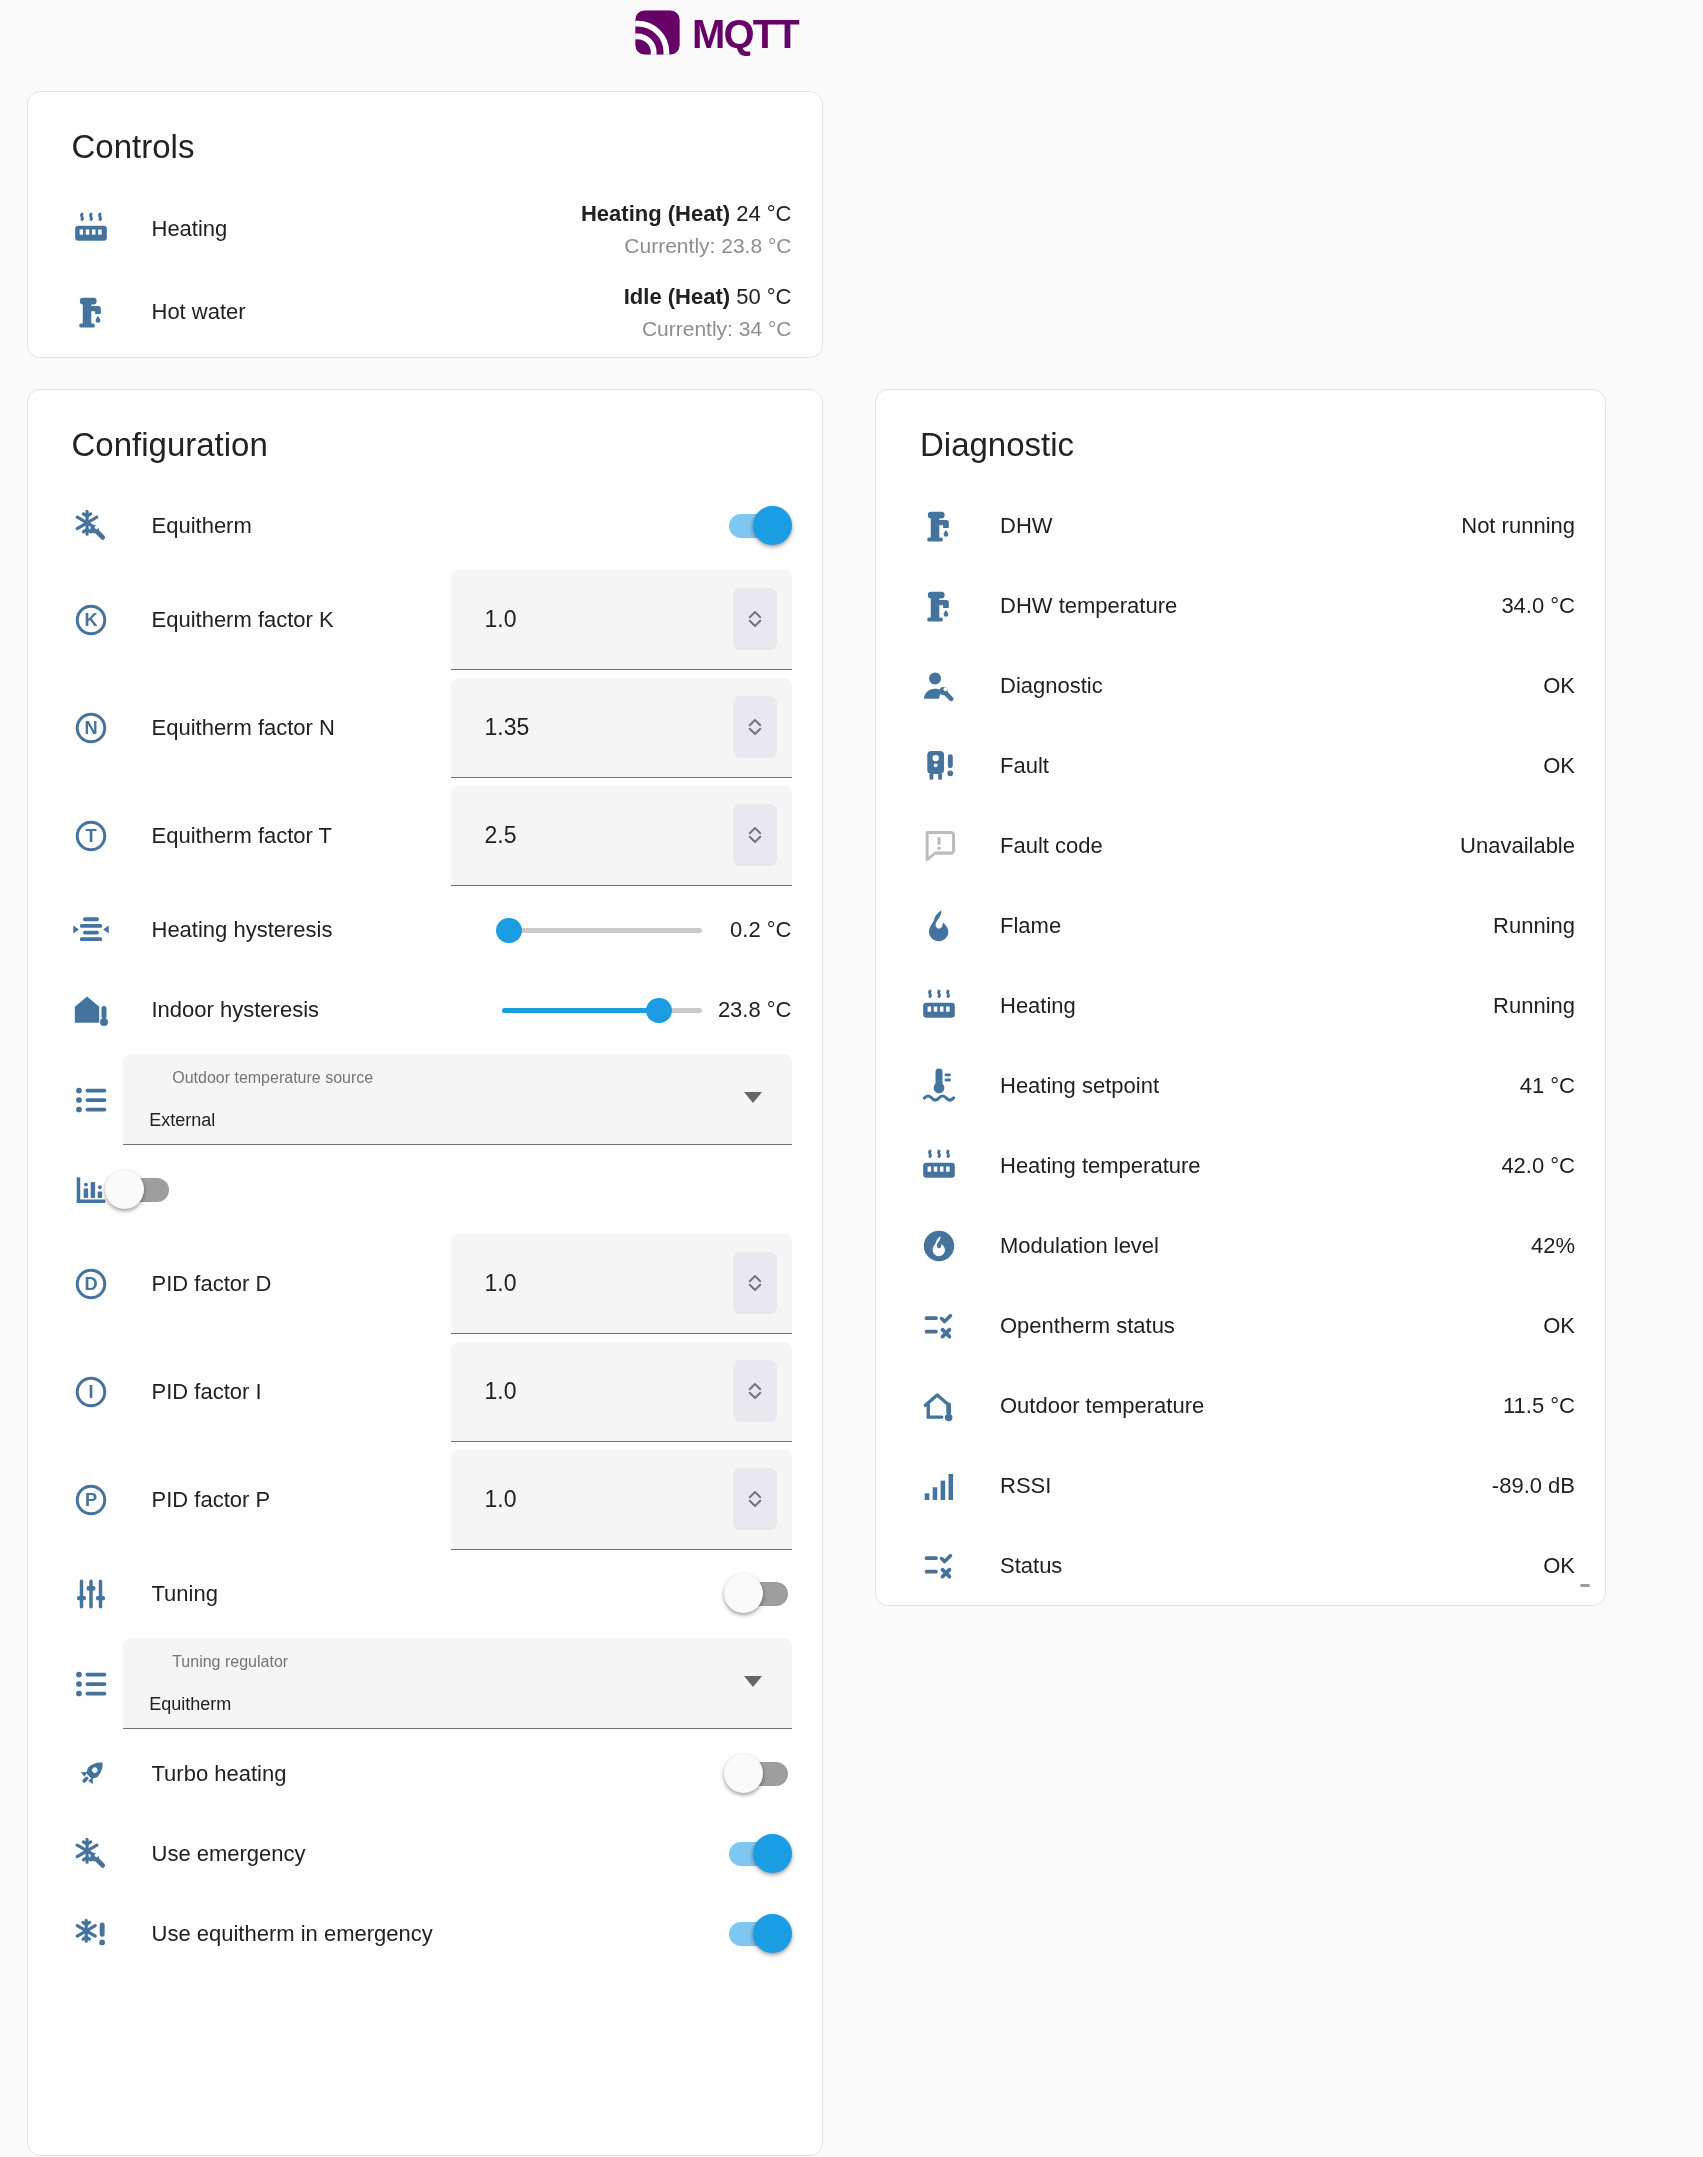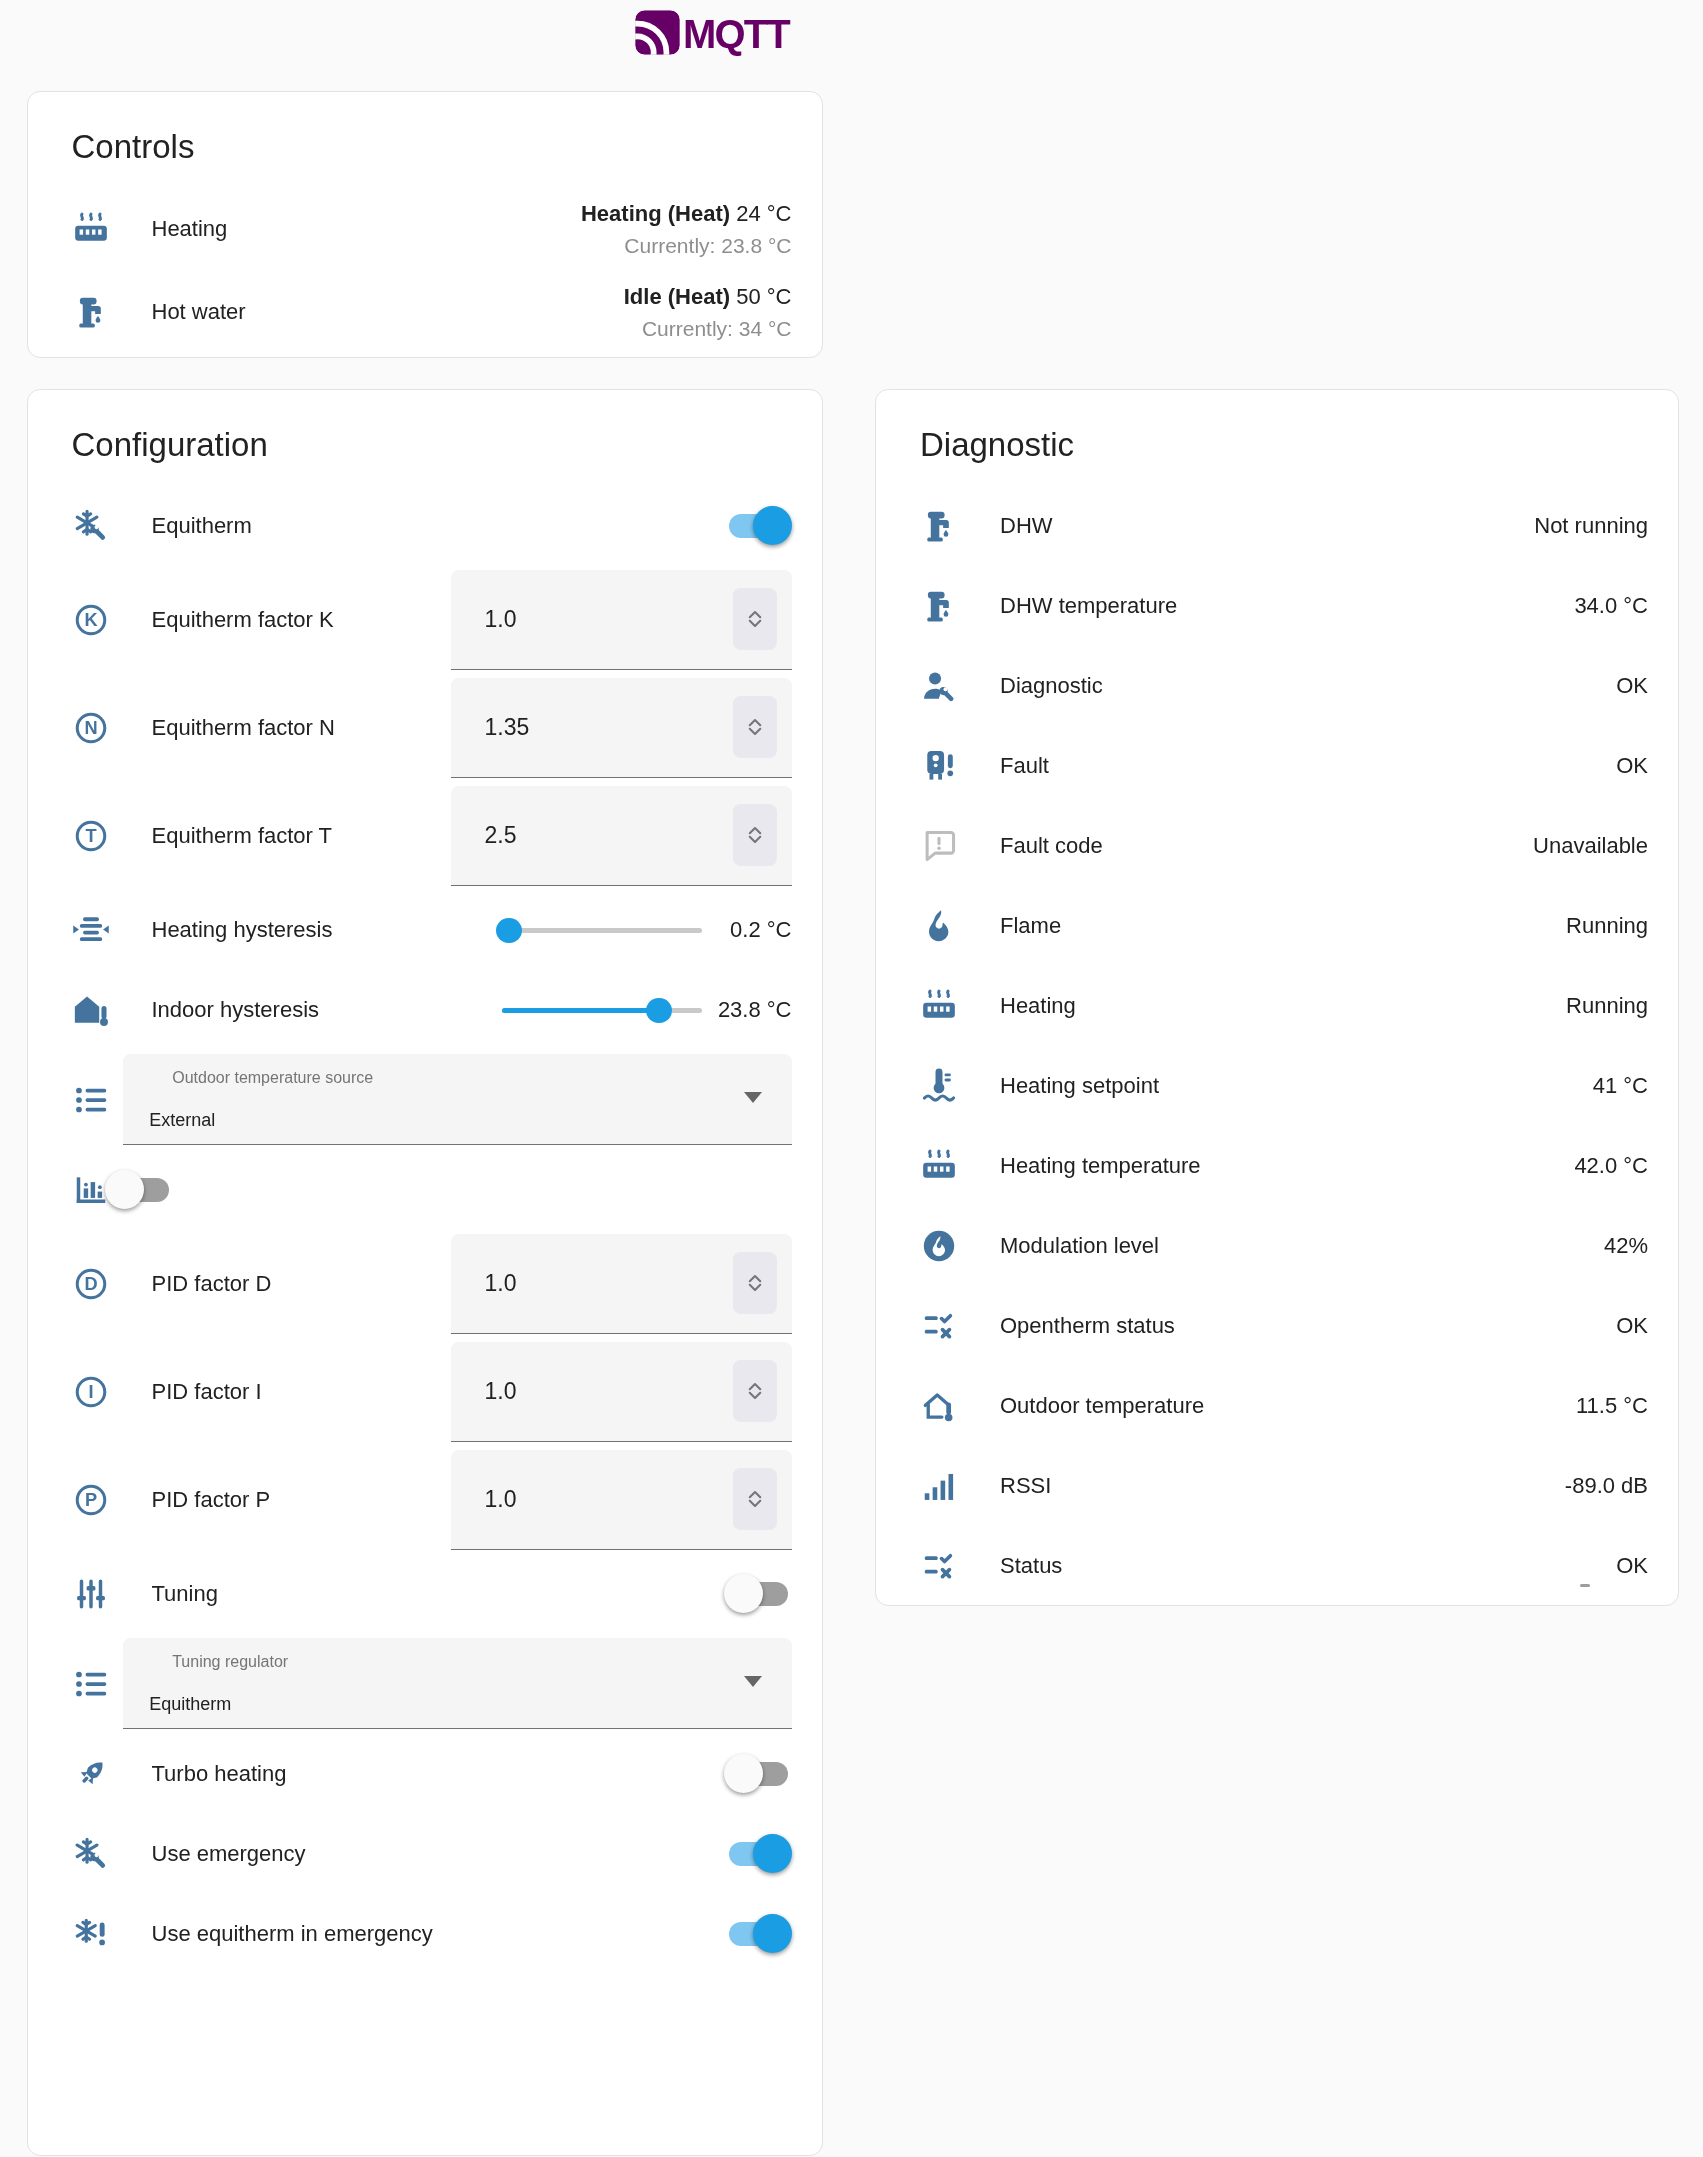--- a/index.html
+++ b/index.html
@@ -3,30 +3,30 @@
 <meta charset="utf-8">
 <style>
   html,body{margin:0;padding:0;}
   body{
     width:1703px;height:2158px;position:relative;
     background:#fafafa;
     font-family:"Liberation Sans", sans-serif;
     color:#212121;
   }
   
-  .logo{position:absolute;top:7.6px;left:632px;height:53px;display:flex;align-items:center;gap:0;}
+  .logo{position:absolute;top:7.6px;left:632px;height:53px;display:flex;align-items:center;gap:9px;}
   .logo-text{font-size:40px;font-weight:bold;color:#660066;letter-spacing:-1.9px;line-height:1;}
   
   .card{
     position:absolute;background:#fff;border:0.9px solid #e2e2e2;border-radius:13.2px;
     box-sizing:border-box;padding:28px 30px 1px 44px;overflow:hidden;
   }
   .card-controls{left:26.5px;top:91px;width:796px;height:267px;}
   .card-config{left:26.5px;top:389px;width:796px;height:1767px;}
-  .card-diag{left:875px;top:389px;width:804px;height:1217px;}
+  .card-diag{left:875px;top:389px;width:731px;height:1217px;}
   .card-title{font-size:33px;font-weight:400;color:#222;margin:5.7px 0 21px 0;line-height:1.25;}
   
   .row{display:flex;align-items:center;min-height:80px;}
   .row-number{min-height:108px;}
   .row-select{min-height:100px;}
   .icon{width:38px;height:38px;flex:none;color:#44739e;}
   .icon svg{width:38px;height:38px;display:block;}
   .icon.muted{color:#bdbdbd;}
   .label{margin-left:42px;font-size:22px;color:#212121;flex:1;line-height:1.3;}
   .value{font-size:22px;color:#212121;text-align:right;white-space:nowrap;}

